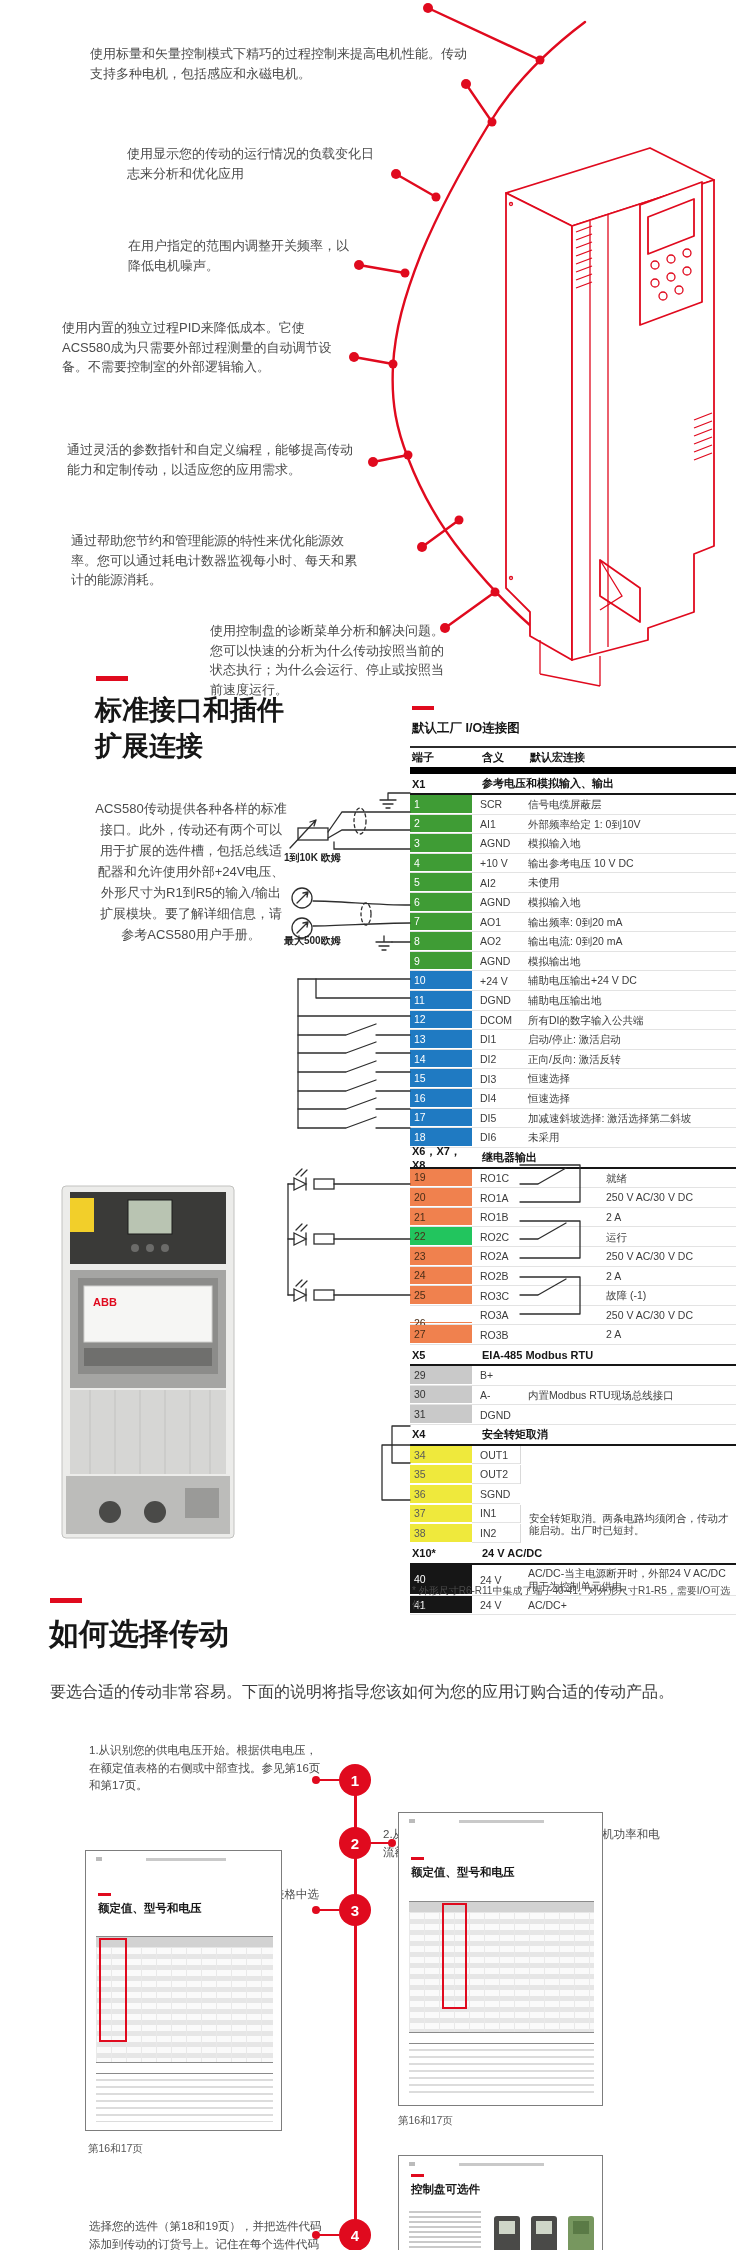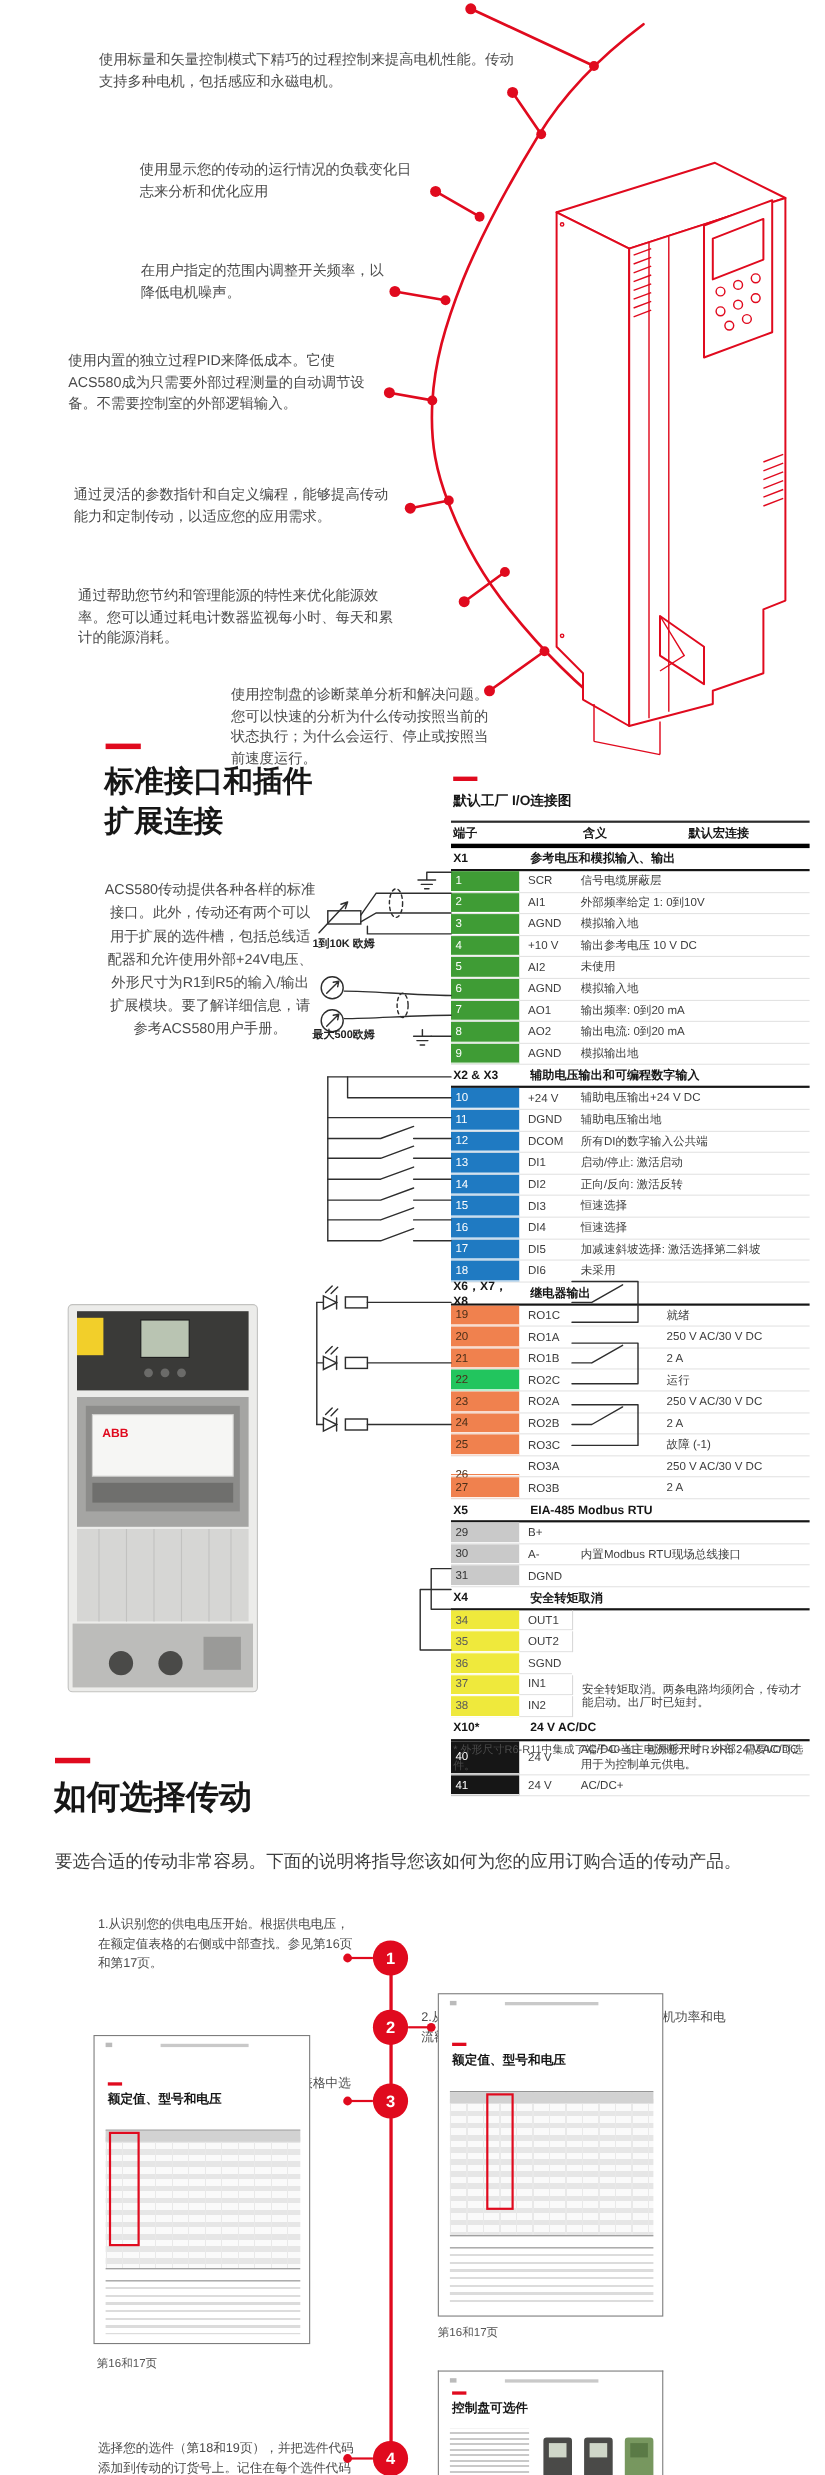--- a/index.html
+++ b/index.html
@@ -6,22 +6,22 @@
   .page{position:relative;width:750px;height:2250px;background:#fff;overflow:hidden;
         font-family:"Liberation Sans","DejaVu Sans",sans-serif;color:#4b4b4b;}
   .abs{position:absolute;}
   .co{position:absolute;font-size:13px;line-height:19.5px;color:#4b4b4b;}
   .red-dash{position:absolute;background:#e00a1e;}
   .h-big{position:absolute;font-weight:bold;color:#161616;}
   .body-par{position:absolute;font-size:13px;line-height:21px;color:#4b4b4b;}
   
   .io-title{position:absolute;left:412px;top:720px;font-size:12.5px;font-weight:bold;color:#161616;}
   #io-rows{position:absolute;left:410px;top:746px;width:326px;border-top:2px solid #2b2b2b;}
-  .io-hdr{display:flex;height:19px;align-items:center;border-bottom:4px solid #000000;
-          font-size:11px;font-weight:bold;color:#161616;gap:48px;}
+  .io-hdr{display:flex;height:19px;align-items:center;border-bottom:7px solid #000000;
+          font-size:11px;font-weight:bold;color:#161616;}
   .io-hdr span:nth-child(1){width:62px;padding-left:2px;}
   .io-hdr span:nth-child(2){width:40px;padding-left:8px;}
   .io-hdr span:nth-child(3){flex:1;padding-left:8px;}
   .io-sec{display:flex;height:19px;align-items:center;border-bottom:2px solid #161616;
           font-size:11px;font-weight:bold;color:#161616;}
   .io-sec-id{width:62px;padding-left:2px;}
   .io-sec-desc{flex:1;padding-left:8px;}
   .io-row{display:flex;height:18.6px;align-items:center;border-bottom:1px solid #e3e3e3;
           font-size:10.5px;color:#3c3c3c;}
   .io-row.tall{height:30px;}
@@ -217,24 +217,20 @@
       <div class="io-row">
         <span class="io-term" style="background: rgb(63, 156, 53); color: rgb(255, 255, 255);">8</span>
         <span class="io-mean">AO2</span>
         <span class="io-desc">输出电流: 0到20 mA</span>
       </div>
       <div class="io-row">
         <span class="io-term" style="background: rgb(63, 156, 53); color: rgb(255, 255, 255);">9</span>
         <span class="io-mean">AGND</span>
         <span class="io-desc">模拟输出地</span>
       </div>
-      <div class="io-sec">
-        <span class="io-sec-id">X2 &amp; X3</span>
-        <span class="io-sec-desc">辅助电压输出和可编程数字输入</span>
-      </div>
       <div class="io-row">
         <span class="io-term" style="background: rgb(31, 122, 194); color: rgb(255, 255, 255);">10</span>
         <span class="io-mean">+24 V</span>
         <span class="io-desc">辅助电压输出+24 V DC</span>
       </div>
       <div class="io-row">
         <span class="io-term" style="background: rgb(31, 122, 194); color: rgb(255, 255, 255);">11</span>
         <span class="io-mean">DGND</span>
         <span class="io-desc">辅助电压输出地</span>
       </div>

